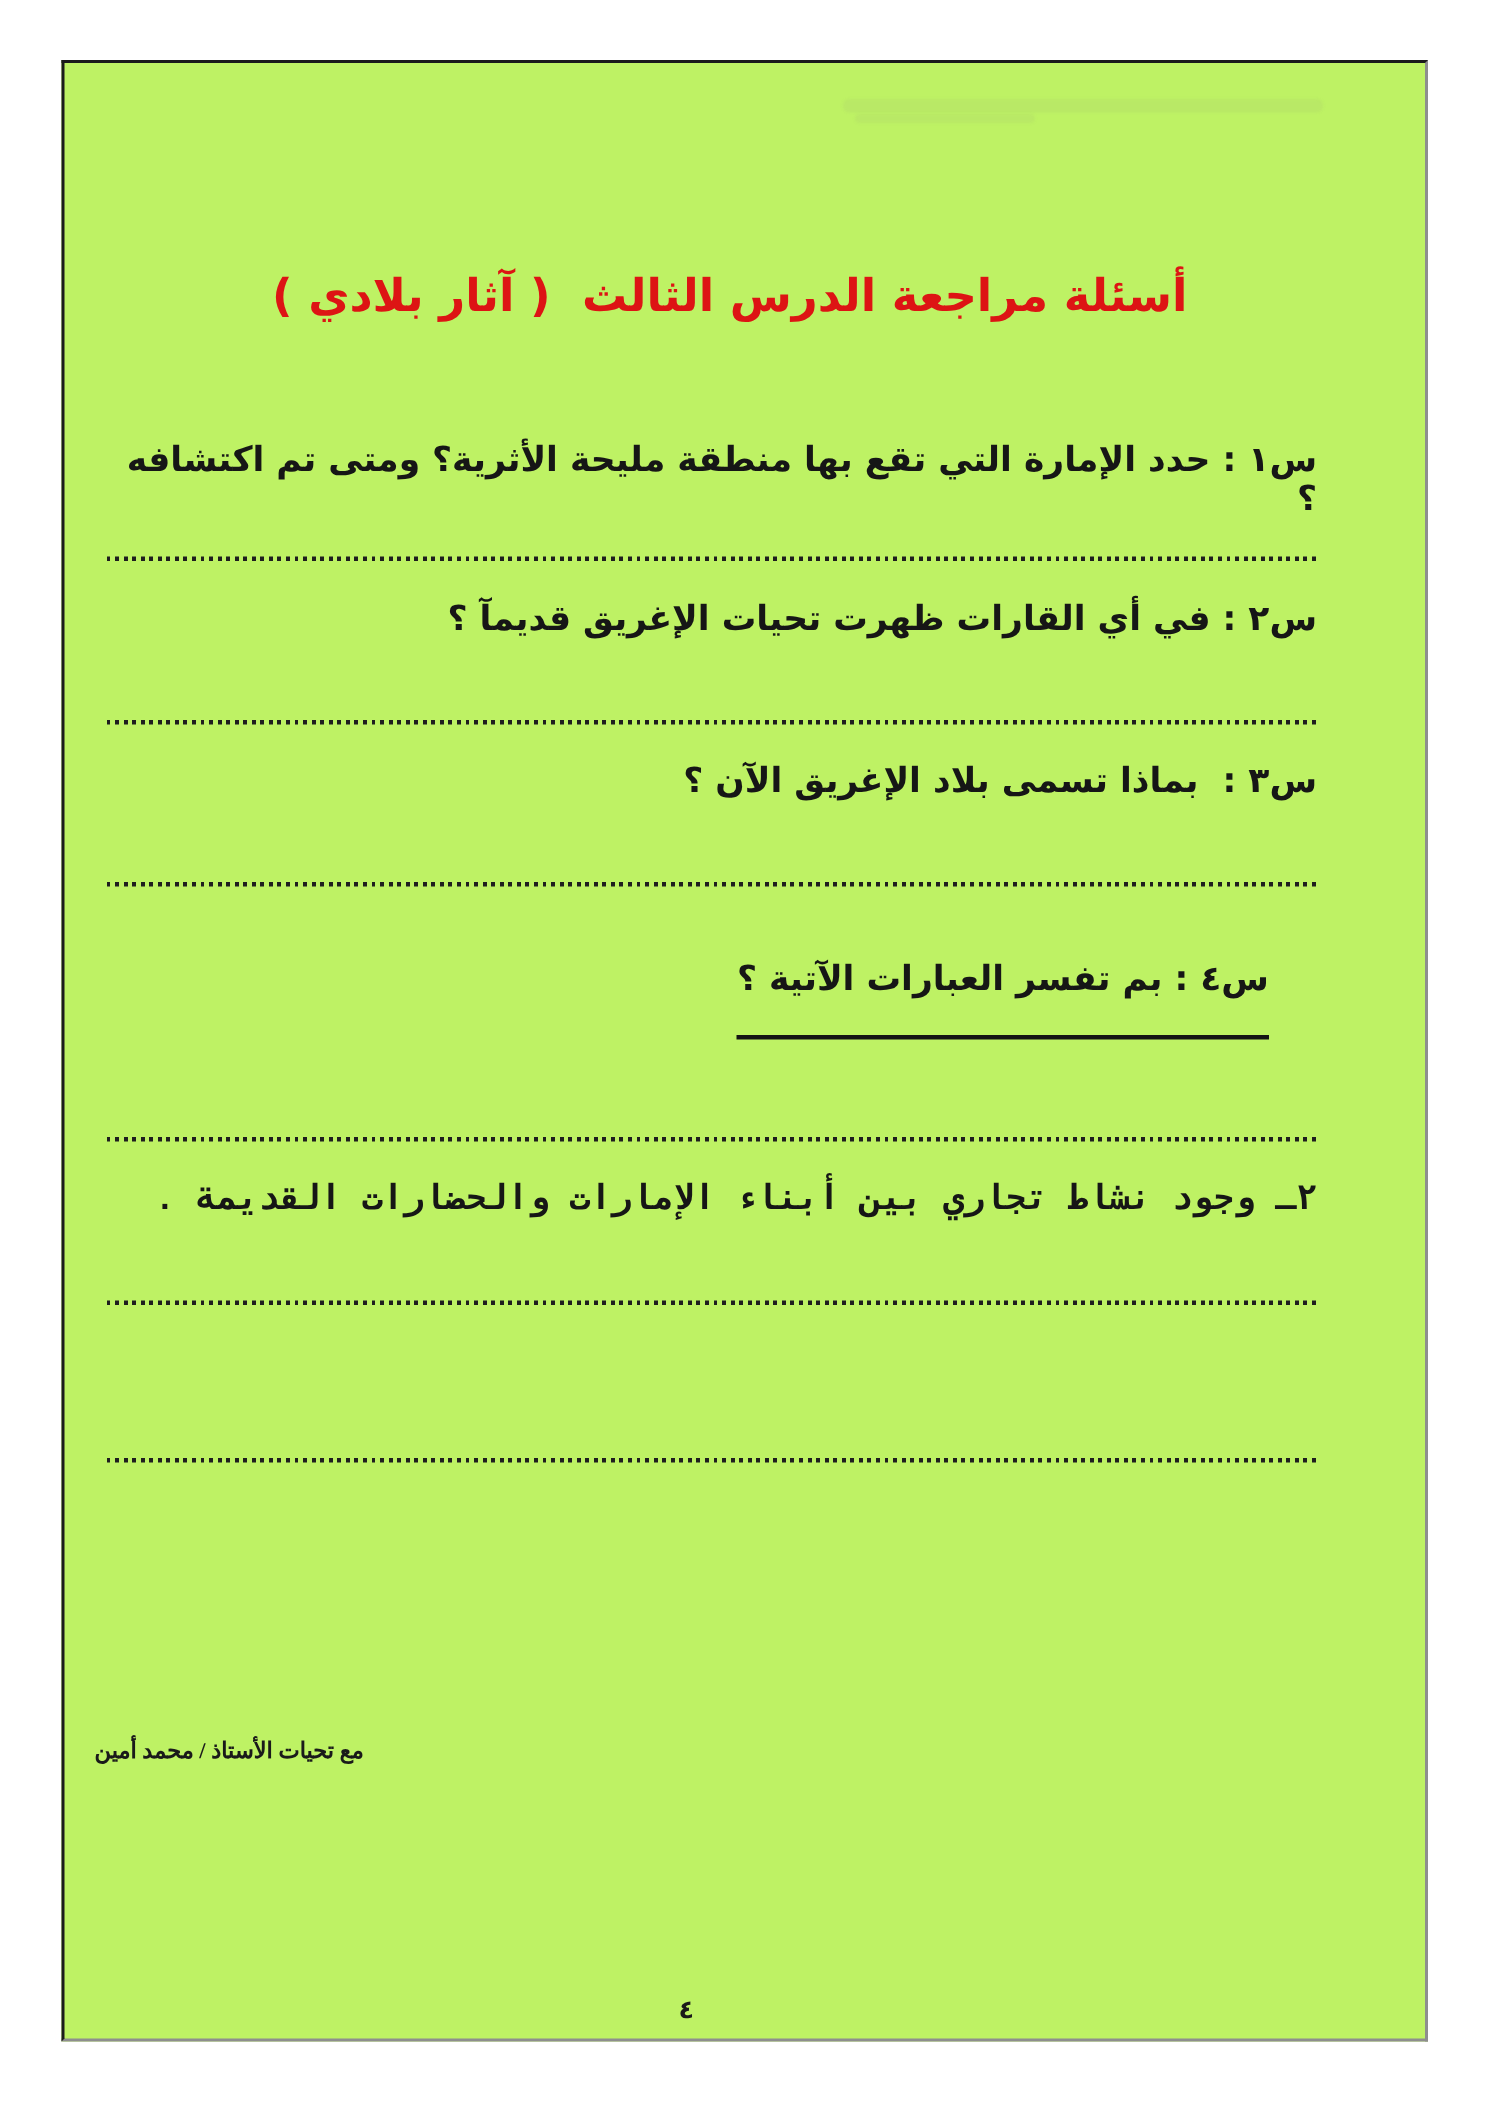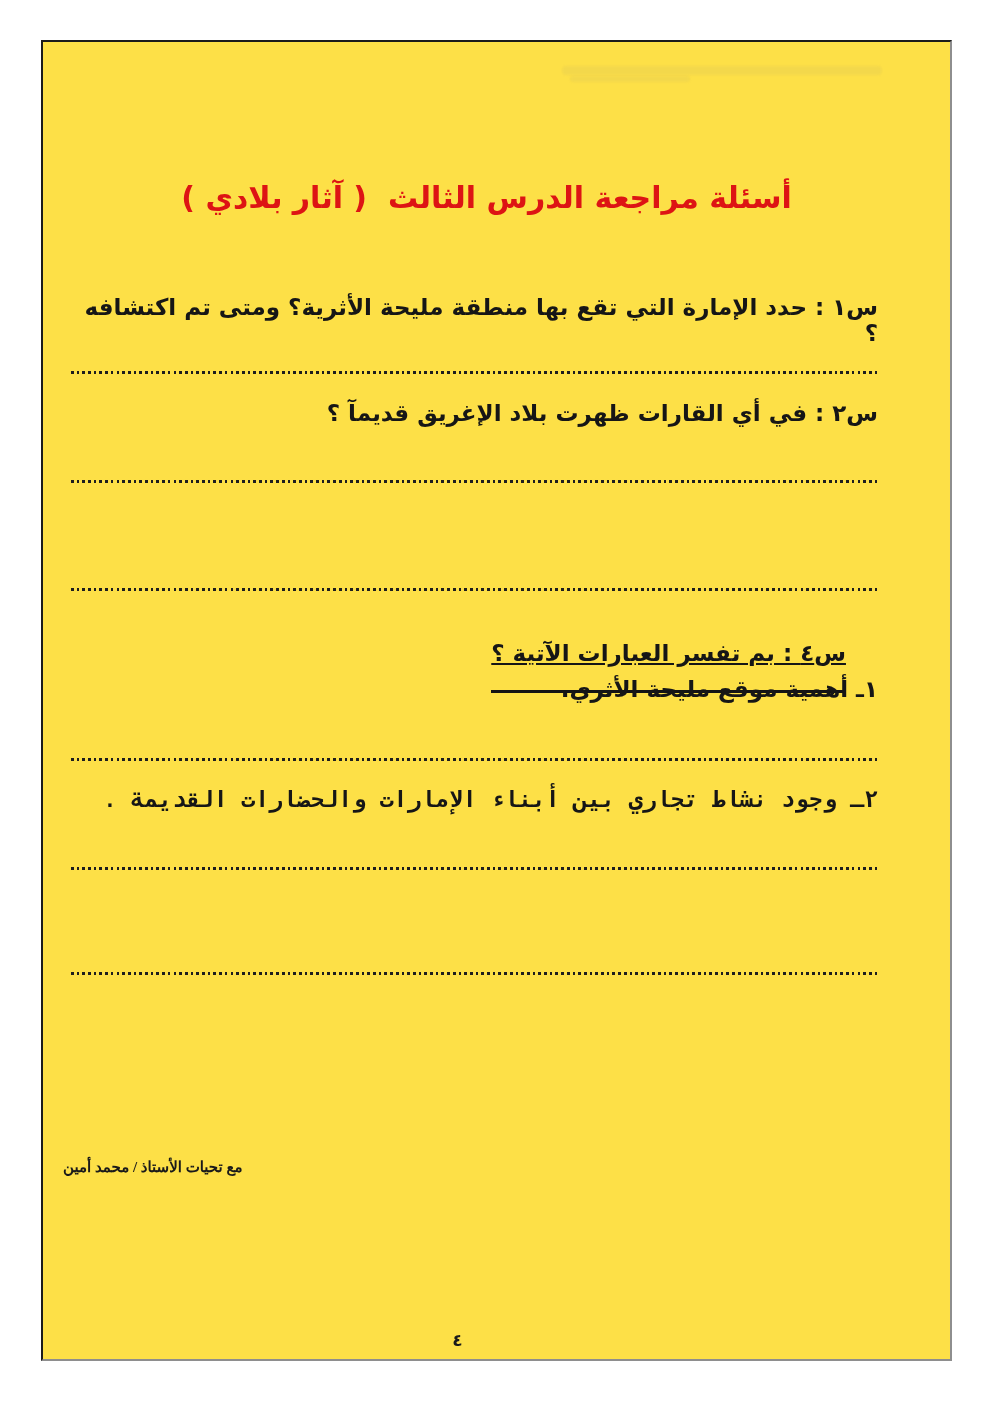--- a/index.html
+++ b/index.html
@@ -16,21 +16,21 @@
     overflow: hidden;
   }
   .page-frame {
     position: absolute;
     left: 41px;
     top: 40px;
     right: 40px;
     bottom: 43px;
     border: 2px solid;
     border-color: #1b1b1b #8e8e8e #8e8e8e #1b1b1b;
-    background: #fde047;
+    background: #bef264;
   }
   .artifact {
     position: absolute;
     top: 24px;
     right: 68px;
     width: 320px;
     height: 9px;
     background: rgba(130,130,130,0.08);
     border-radius: 4px;
     filter: blur(1px);
@@ -69,21 +69,20 @@
   .q2 { top: 358px; }
   .q3 { top: 466px; }
   .q4 { top: 572px; }
   .item1 { top: 634px; }
   .item2 { top: 744px; font-family: Liberation Mono, monospace; }
   .item3 { top: 850px; }
   .underlined-head {
     display: inline-block;
     border-bottom: 3px solid #141414;
     padding-bottom: 24px;
-    text-decoration: underline;
   }
   .answer-dots {
     position: absolute;
     left: 28px;
     right: 72px;
     height: 3px;
     background-image: repeating-linear-gradient(90deg, #1e1e1e 0 2.6px, transparent 2.6px 5.7px);
   }
   .dots1 { top: 329px; }
   .dots2 { top: 438px; }
@@ -118,30 +117,30 @@
 <div class="page-frame">
 
   <div class="artifact"></div>
   <div class="artifact small"></div>
 
   <div class="doc-title">أسئلة مراجعة الدرس الثالث  ( آثار بلادي )</div>
 
   <div class="q-line q1">س١ : حدد الإمارة التي تقع بها منطقة مليحة الأثرية؟ ومتى تم اكتشافه ؟</div>
   <div class="answer-dots dots1"></div>
 
-  <div class="q-line q2">س٢ : في أي القارات ظهرت بلاد الإغريق قديمآ ؟</div>
+  <div class="q-line q2">س٢ : في أي القارات ظهرت تحيات الإغريق قديمآ ؟</div>
   <div class="answer-dots dots2"></div>
 
+  <div class="q-line q3">س٣ :  بماذا تسمى بلاد الإغريق الآن ؟</div>
   <div class="answer-dots dots3"></div>
 
   <div class="q-line q4">
     <span class="underlined-head">س٤ : بم تفسر العبارات الآتية ؟</span>
   </div>
 
-  <div class="q-line item1">١ـ أهمية موقع مليحة الأثري.</div>
   <div class="answer-dots dots4"></div>
 
   <div class="q-line item2">٢ـ وجود نشاط تجاري بين أبناء الإمارات والحضارات القديمة .</div>
   <div class="answer-dots dots5"></div>
 
   <div class="answer-dots dots6"></div>
 
   <div class="footer-note">مع تحيات الأستاذ / محمد أمين</div>
 
   <div class="page-number">٤</div>

